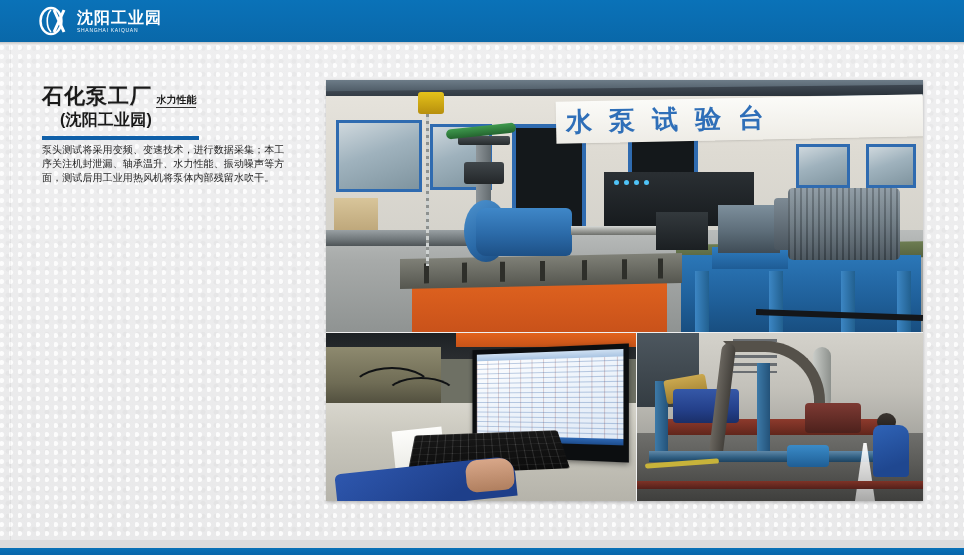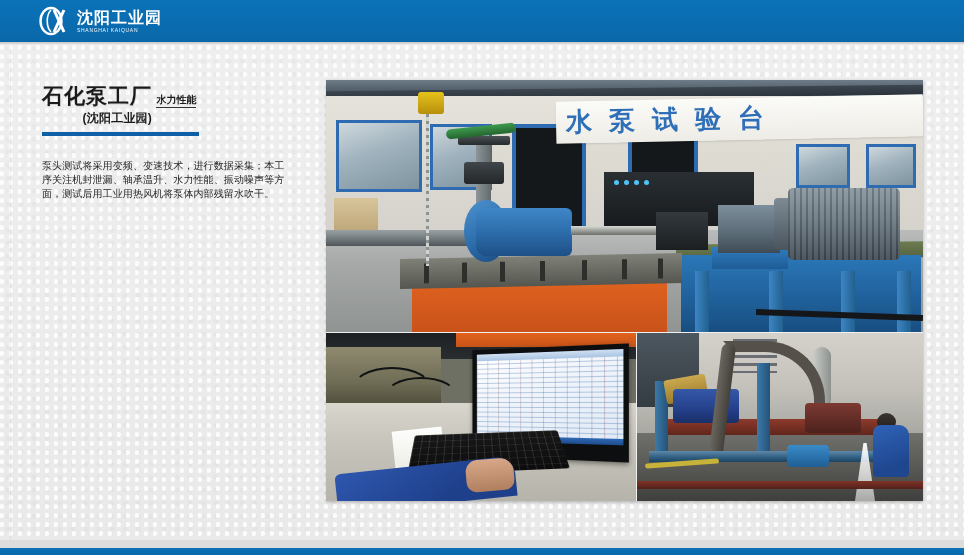--- a/index.html
+++ b/index.html
@@ -103,21 +103,21 @@
     flex-direction: column;
   }
   .title-main {
     font-size: 21px;
     font-weight: bold;
     color: #1a1a1a;
     letter-spacing: 1px;
     text-shadow: 0.5px 0.5px 0 rgba(0,0,0,0.12);
   }
   .title-sub {
-    font-size: 12px;
+    font-size: 16px;
     font-weight: bold;
     color: #1a1a1a;
     letter-spacing: 0.2px;
   }
   .title-rule {
     position: absolute;
     left: 0; bottom: 0;
     width: 157px;
     height: 4px;
     background: #1060a8;
@@ -127,21 +127,21 @@
     margin-top: 16px;
     font-size: 10px;
     font-weight: bold;
     color: #1a1a1a;
     display: inline-block;
     border-bottom: 1px solid #333333;
     padding-bottom: 1px;
     line-height: 1.2;
   }
   .body-para {
-    margin-top: 23px;
+    margin-top: 3px;
     width: 252px;
     font-size: 10px;
     line-height: 14px;
     color: #1f1f1f;
     letter-spacing: 0.1px;
   }
 
   
   .collage {
     position: absolute;

